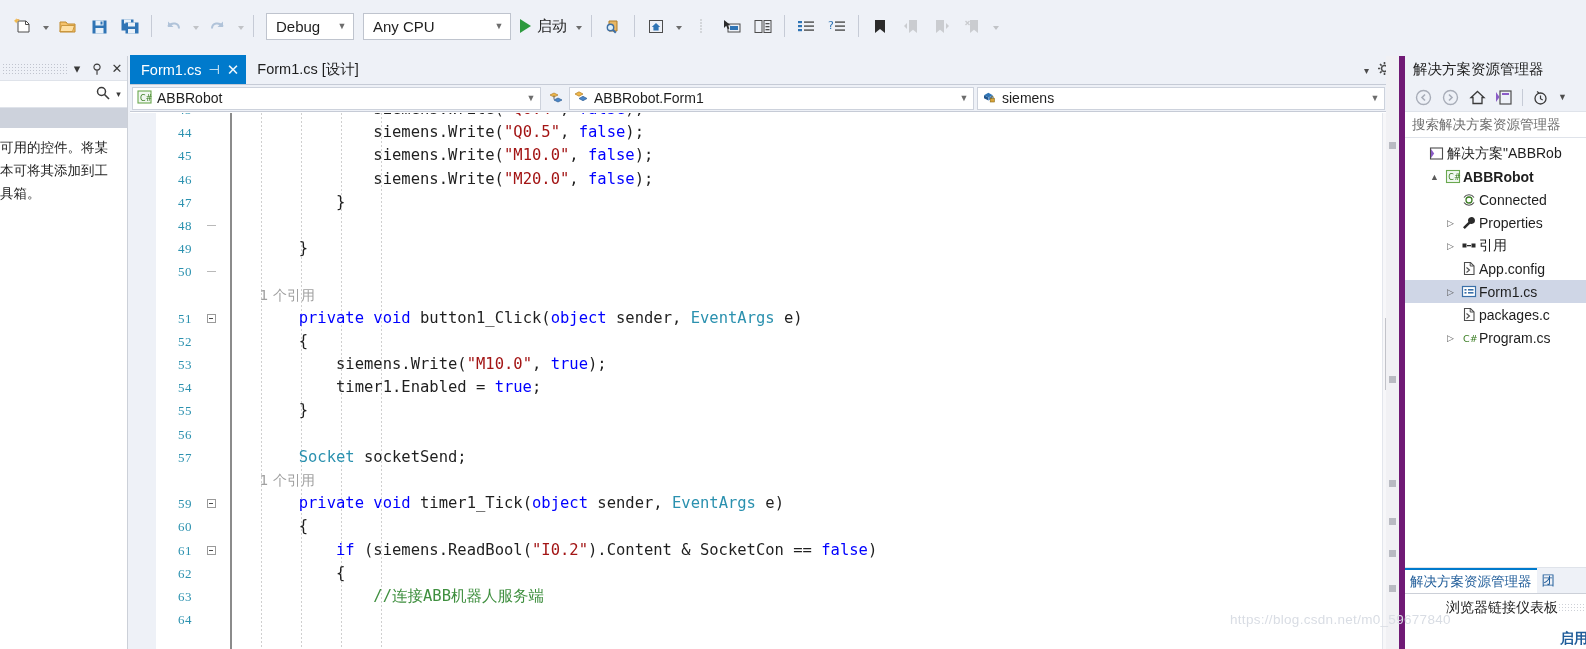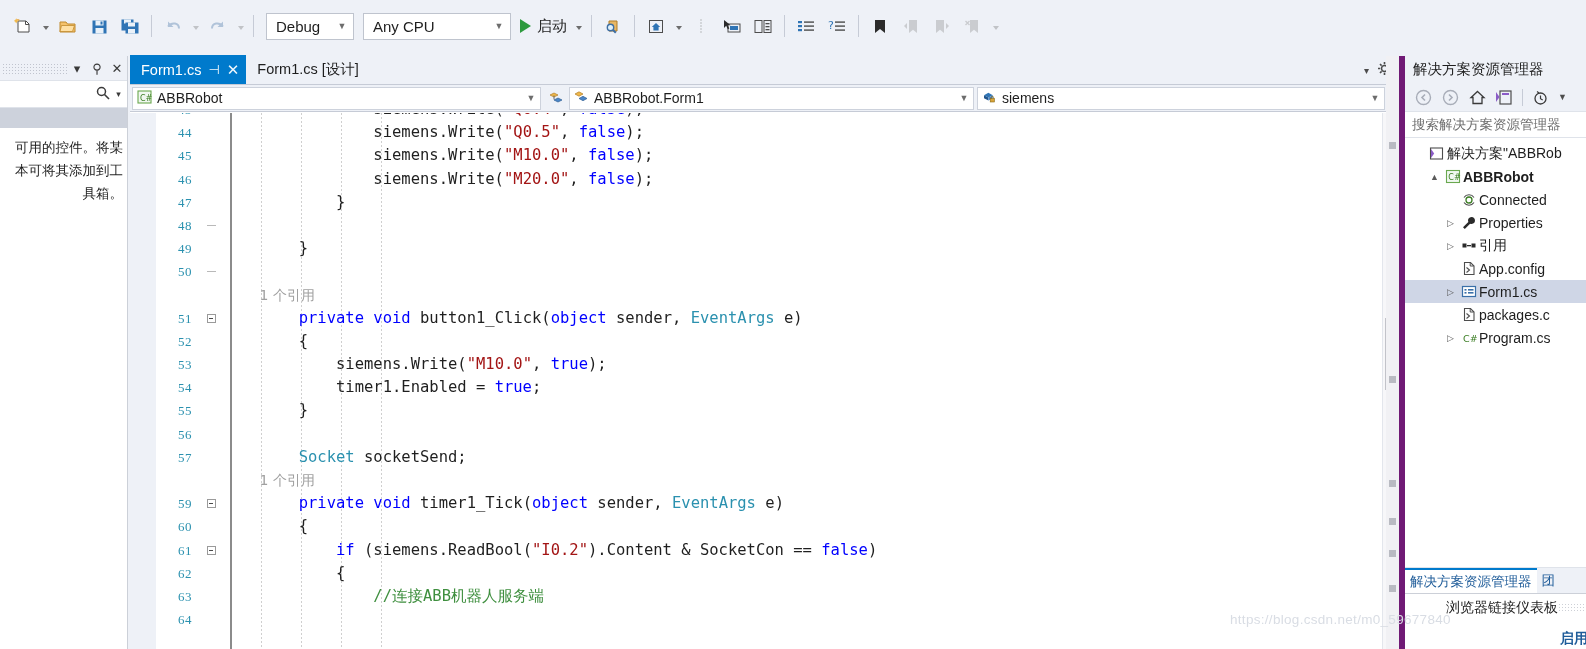--- a/index.html
+++ b/index.html
@@ -65,21 +65,21 @@
      background-size: 3px 3px; }
   .lp-ic { width: 20px; text-align: center; font-size: 13px; color: #3a3a3a; }
   .lp-search {
     height: 27px; border-bottom: 1px solid #dfe3ea; background: #fff;
     display: flex; align-items: center; padding: 0 3px;
   }
   .lp-search .sp { flex: 1; }
   .lp-groupbar { height: 20px; background: #cdd2dc; }
   .lp-text {
     padding: 8px 4px 0 0; font-size: 13.5px; color: #1e1e1e; line-height: 23px;
-    font-family: "DejaVu Sans", sans-serif; text-align: right;
+    font-family: "DejaVu Sans", sans-serif; 
   }
 
   
   .dock {
     position: absolute; left: 130px; top: 56px; width: 1268px; height: 593px;
     background: #ffffff;
   }
   .tabstrip {
     height: 29px; background: #eef1f7; display: flex; align-items: flex-end;
     position: relative; border-bottom: 1px solid #c6cbd6;

